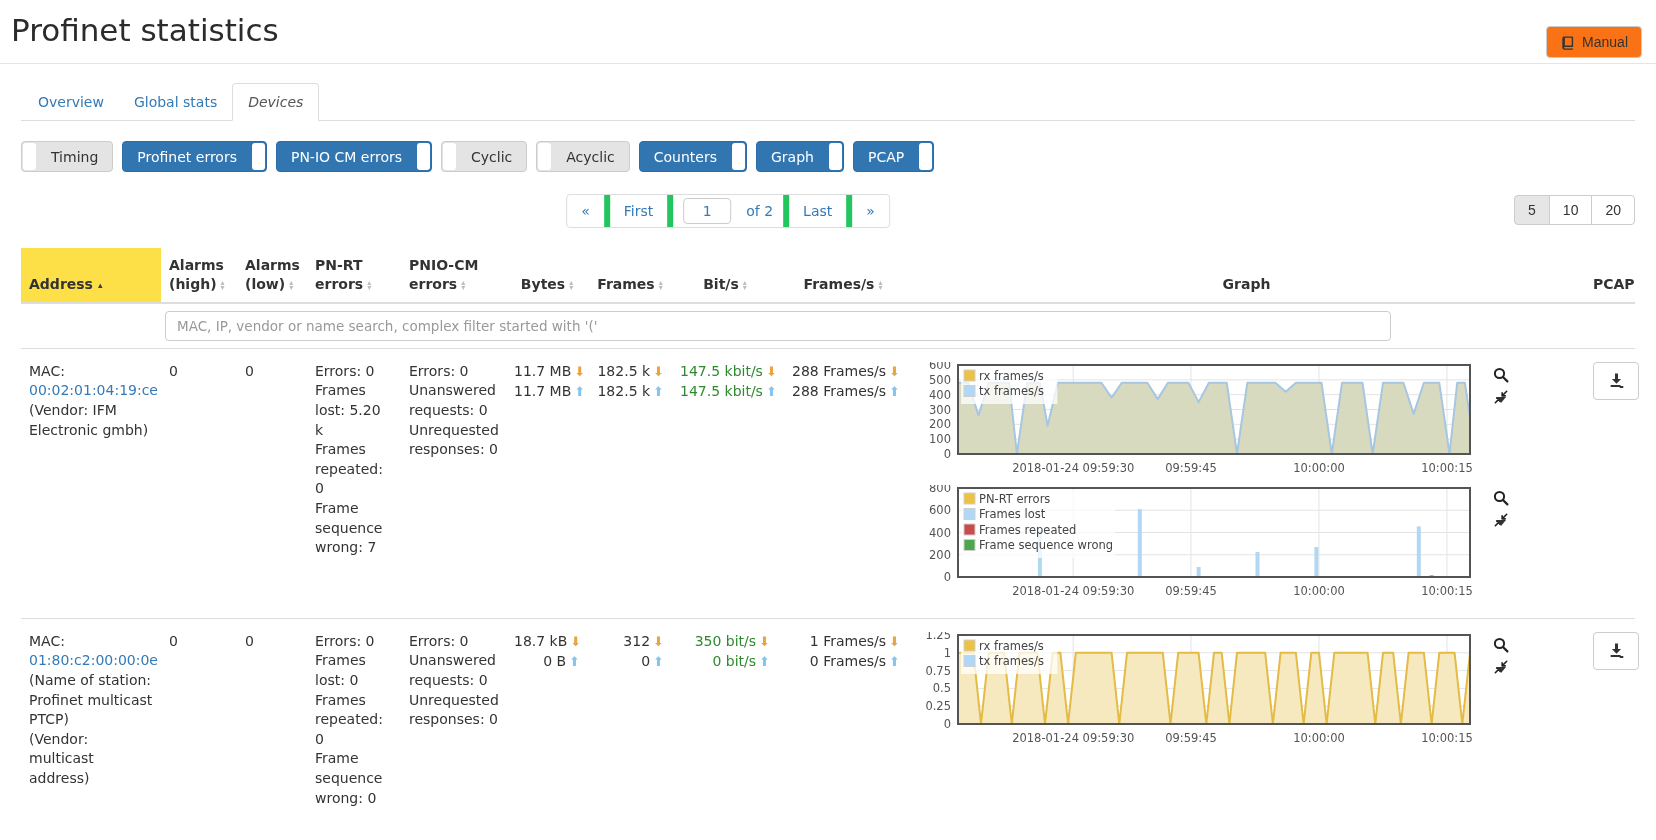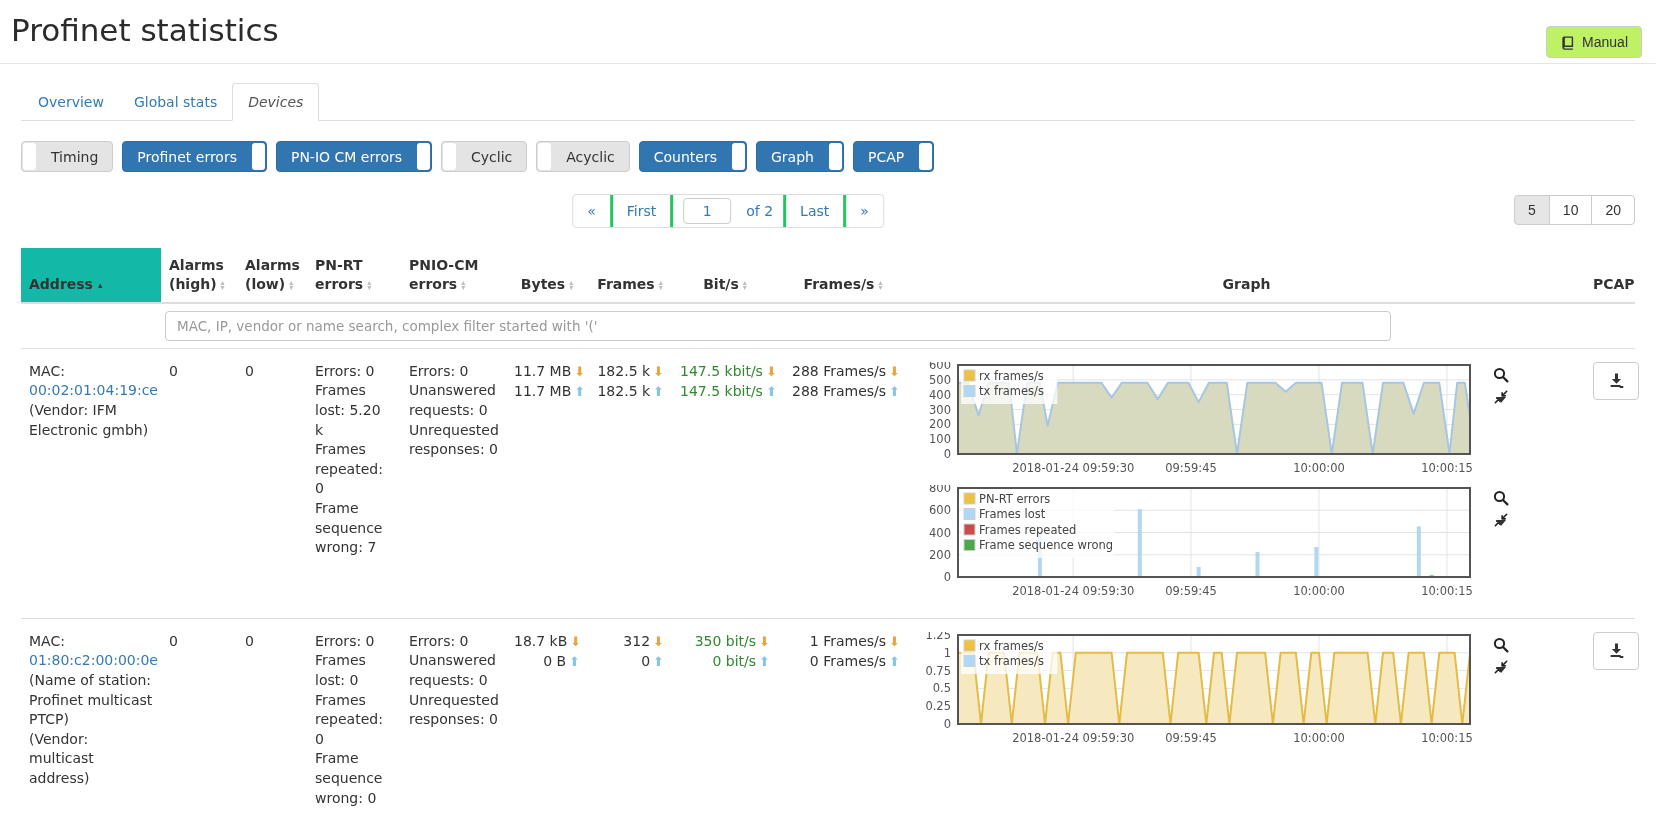--- a/index.html
+++ b/index.html
@@ -5,21 +5,21 @@
   * { box-sizing: border-box; }
   html,body { margin:0; padding:0; }
   body {
     width:1656px; height:840px; overflow:hidden; background:#fff;
     font-family:"DejaVu Sans", sans-serif; font-size:14px; color:#333;
   }
   .page { position:relative; padding:0 21px; }
   h1.page-title { margin:12px 0 0 -10px; font-size:31px; font-weight:400; color:#2b2b2b; }
   .manual-btn {
     position:absolute; top:14px; right:14px; display:inline-flex; align-items:center; gap:7px;
-    padding:7px 13px; background:#bef264; border:1px solid #ccc; border-radius:4px;
+    padding:7px 13px; background:#f97316; border:1px solid #ccc; border-radius:4px;
     font-size:14px; color:#333; cursor:pointer;
   }
   hr.head-rule { border:none; border-top:1px solid #e5e5e5; margin:15px -21px 0 -21px; }
 
   
   .tabs { margin-top:19px; border-bottom:1px solid #ddd; padding-left:2px; }
   .tabs .tab { display:inline-block; padding:10px 15px; margin-bottom:-1px; color:#337ab7; cursor:pointer; }
   .tabs .tab.active {
     color:#555; background:#fff; border:1px solid #ddd; border-bottom-color:#fff;
     border-radius:4px 4px 0 0; cursor:default;font-style:italic;
@@ -36,38 +36,38 @@
   .switch.off .lbl { color:#333; }
   .switch .handle { width:13px; background:#fff; border-radius:3px; margin:1px; }
   .switch.off .handle { order:-1; }
 
   
   .pager-row { position:relative; margin-top:22px; height:38px; }
   .pager-group {
     position:absolute; left:50%; transform:translateX(-50%) translateX(-100px);
     display:inline-flex; border:1px solid #ddd; border-radius:4px; overflow:hidden; background:#fff;
   }
-  .pg-item { display:flex; align-items:center; padding:6px 14px; color:#337ab7; border-left:3px solid #22c55e; cursor:pointer; white-space:nowrap; }
+  .pg-item { display:flex; align-items:center; padding:6px 14px; color:#337ab7; border-left:6px solid #22c55e; cursor:pointer; white-space:nowrap; }
   .pg-item:first-child { border-left:none; }
   .pg-item.pg-page { padding:3px 10px; cursor:default; }
   .pg-page input {
     width:48px; height:26px; text-align:center; border:1px solid #ccc; border-radius:4px;
     color:#337ab7; font-family:inherit; font-size:14px; outline:none;
   }
   .pg-page .of-label { margin-left:15px; color:#337ab7; }
   .size-group { position:absolute; right:0; top:1px; display:inline-flex; }
   .size-btn { padding:6px 13px; border:1px solid #ccc; background:#fff; color:#333; font-size:14px; margin-left:-1px; cursor:pointer; }
   .size-btn:first-child { border-radius:4px 0 0 4px; margin-left:0; }
   .size-btn:last-child { border-radius:0 4px 4px 0; }
   .size-btn.active { background:#e6e6e6; }
 
   
   table.devices { margin-top:16px; width:1614px; border-collapse:collapse; table-layout:fixed; }
   th { text-align:left; vertical-align:bottom; padding:8px 8px; border-bottom:2px solid #ddd; font-weight:bold; line-height:1.35; color:#333; }
-  th.sorted { background:#14b8a6;margin-top:8px; }
+  th.sorted { background:#fde047;margin-top:8px; }
   th.num { text-align:center; }
   th.ctr { text-align:center; }
   .sorter { display:inline-flex; flex-direction:column; vertical-align:middle; margin-left:4px; line-height:0; }
   .sorter span { font-size:8px; line-height:5px; color:#bdbdbd; }
   .sorted-arrow { font-size:9px; color:#3d3d3d; margin-left:5px; vertical-align:middle; }
 
   tr.filter-row td { padding:7px 0 7px 4px; }
   .filter-input {
     width:1226px; height:30px; padding:4px 11px; border:1px solid #ccc; border-radius:4px;
     font-family:inherit; font-size:13.5px; color:#333; outline:none;

